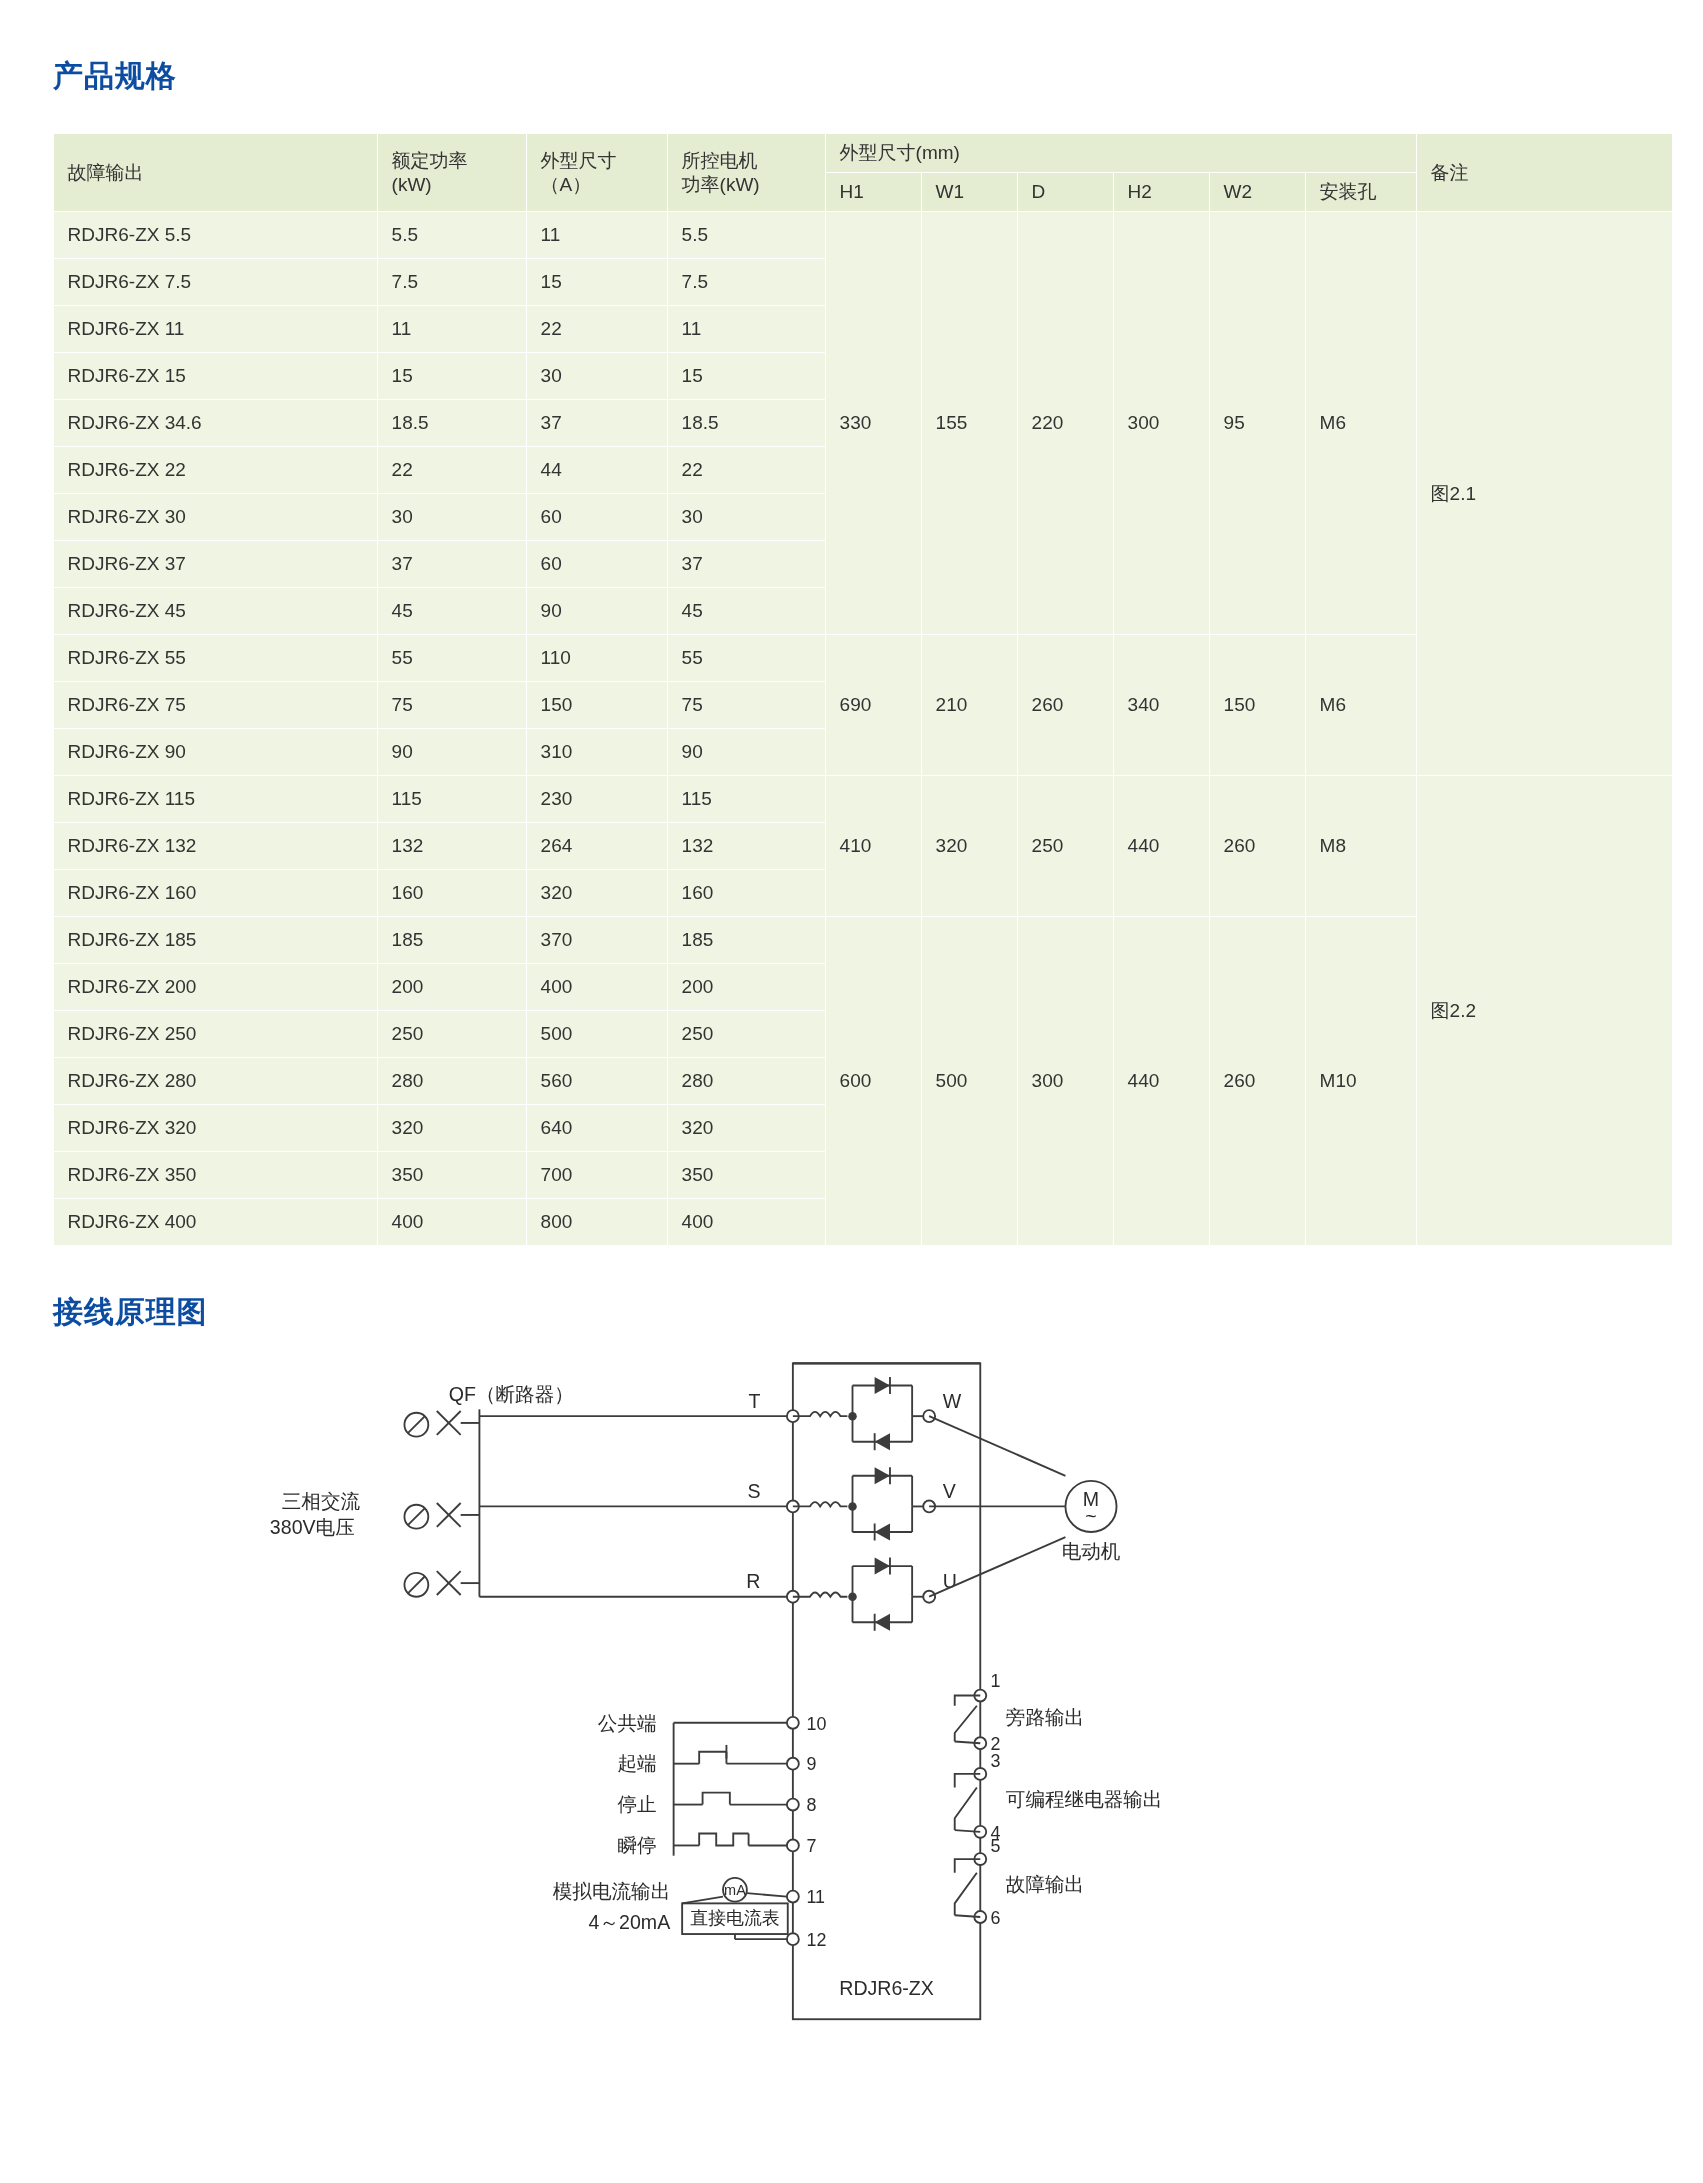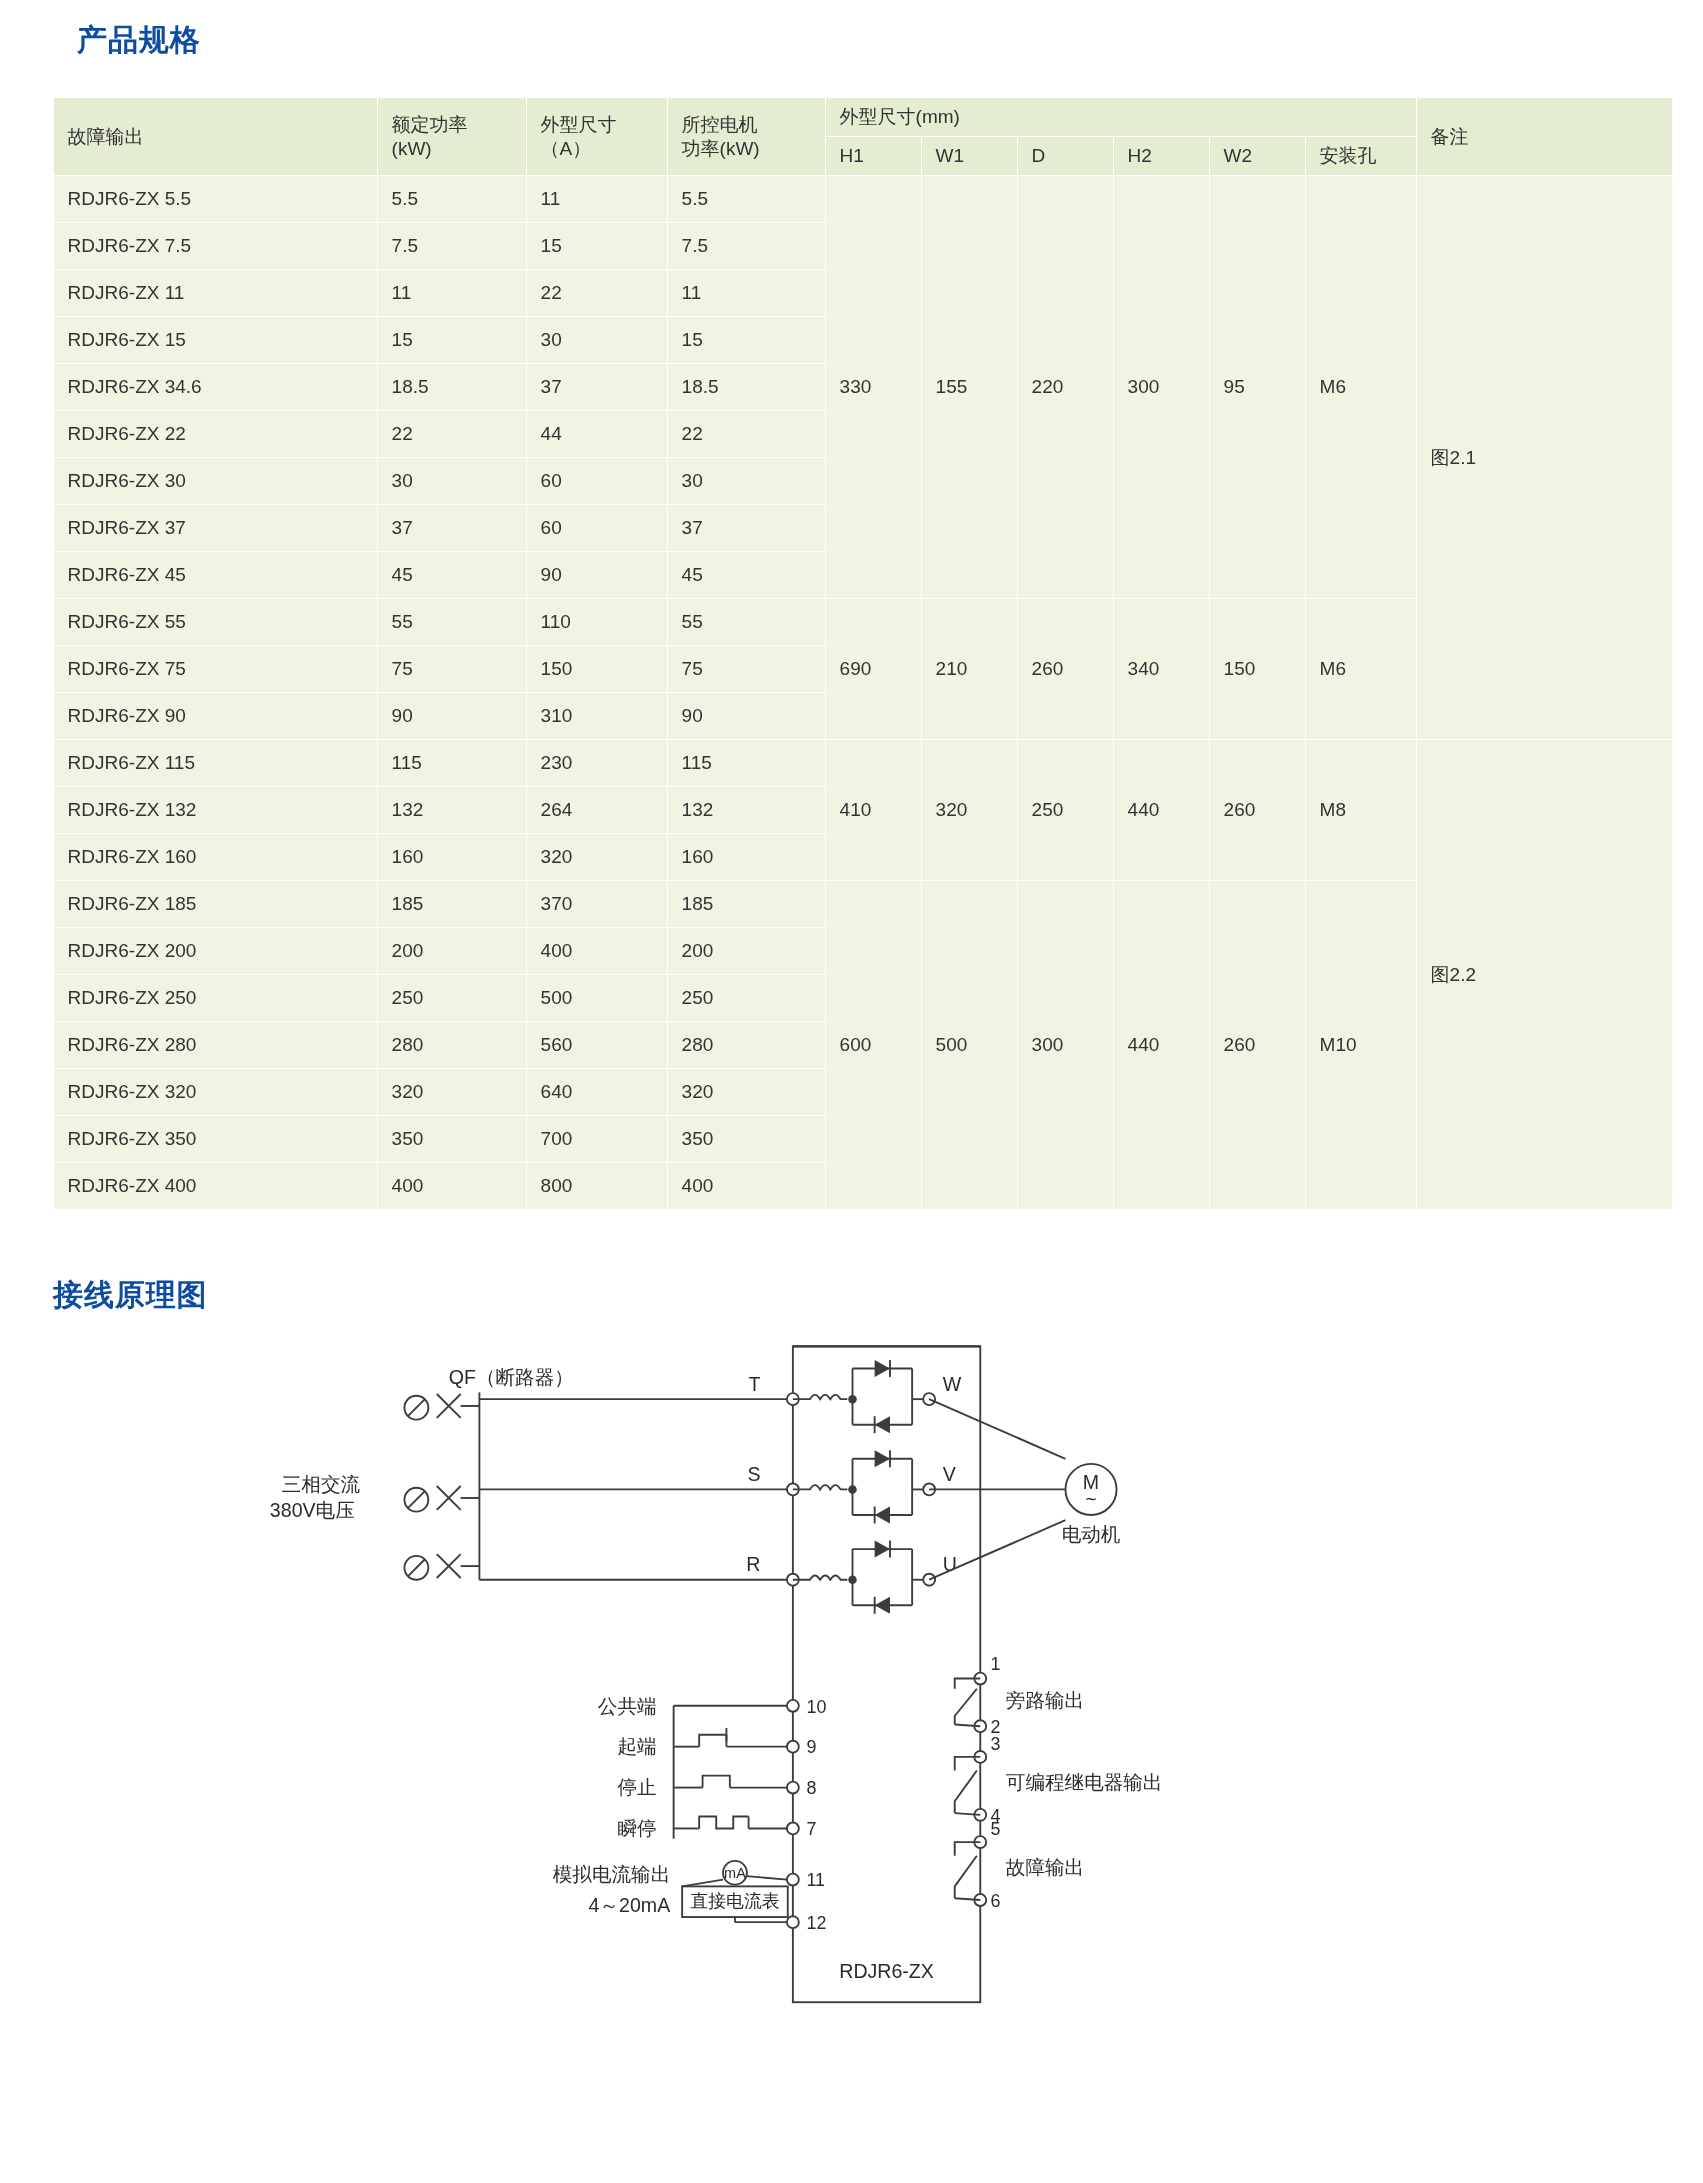--- a/index.html
+++ b/index.html
@@ -22,22 +22,21 @@
     box-sizing: border-box;
     padding: 0 53px;
   }
   .section-title {
     color: #0c4da2;
     font-size: 30px;
     font-weight: bold;
     letter-spacing: 0.9px;
   }
   #spec-title {
-    padding-top: 20px;
-    margin-left: 24px;
+    padding-top: 56px;
   }
   
   table.spec {
     border-collapse: collapse;
     width: 1598px;
     margin-top: 36px;
     table-layout: fixed;
   }
   table.spec th, table.spec td {
     border: 0.9px solid #ffffff;
@@ -62,21 +61,21 @@
   col.c-model { width: 324px; }
   col.c-kw    { width: 149px; }
   col.c-a     { width: 141px; }
   col.c-mkw   { width: 158px; }
   col.c-dim   { width: 96px; }
   col.c-hole  { width: 111px; }
   col.c-note  { width: 256px; }
   .nowrap { white-space: nowrap; }
   .hdr-two-line { line-height: 1.25; }
   
-  #wiring-title { margin-top: 65px; }
+  #wiring-title { margin-top: 46px; }
   .diagram-wrap {
     margin-top: 15.3px;
     width: 1598px;
     height: 716px;
     position: relative;
   }
   svg.diagram {
     display: block;
     margin: 0 auto;
   }

